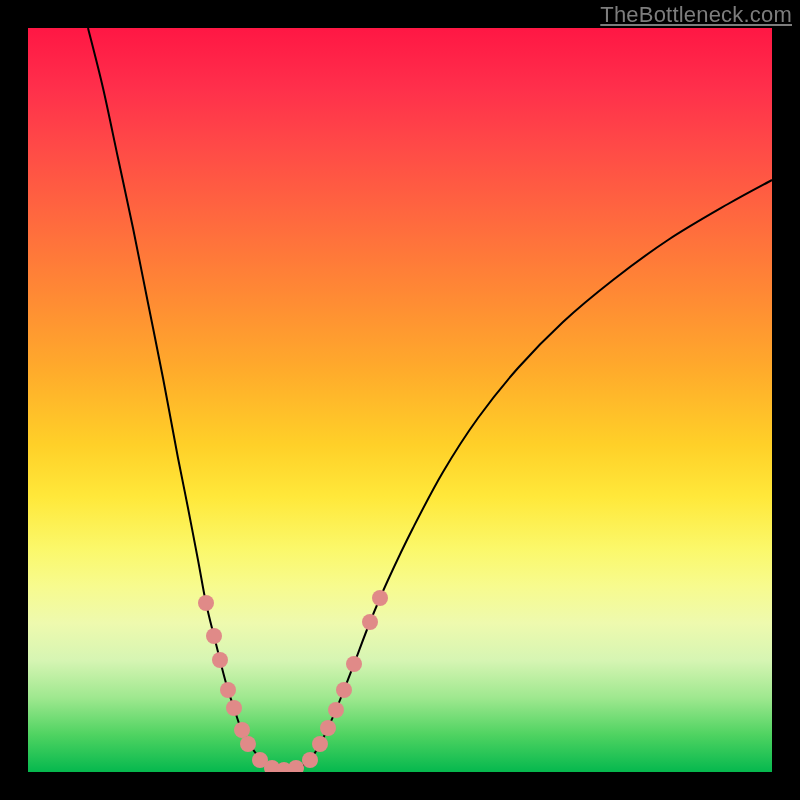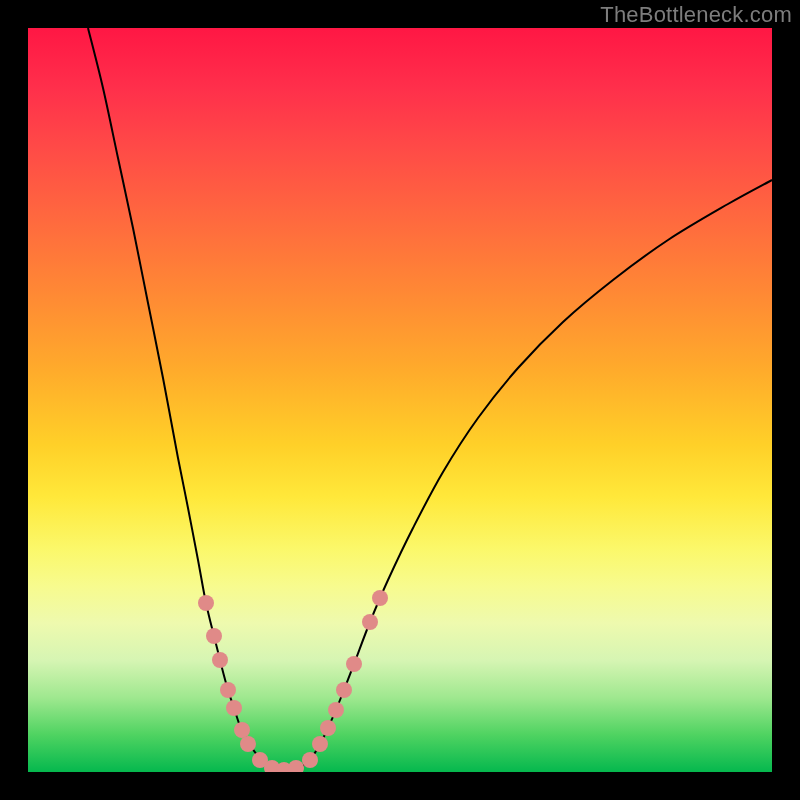--- a/index.html
+++ b/index.html
@@ -43,20 +43,21 @@
     );
   }
   .watermark {
     position: absolute;
     top: 2px;
     right: 8px;
     color: #7d7d7d;
     font-size: 22px;
     letter-spacing: 0.2px;
     font-weight: 400;
+    text-decoration: underline;
   }
   svg.curve {
     position: absolute;
     left: 0;
     top: 0;
     width: 744px;
     height: 744px;
   }
   .curve path {
     stroke: #000;

